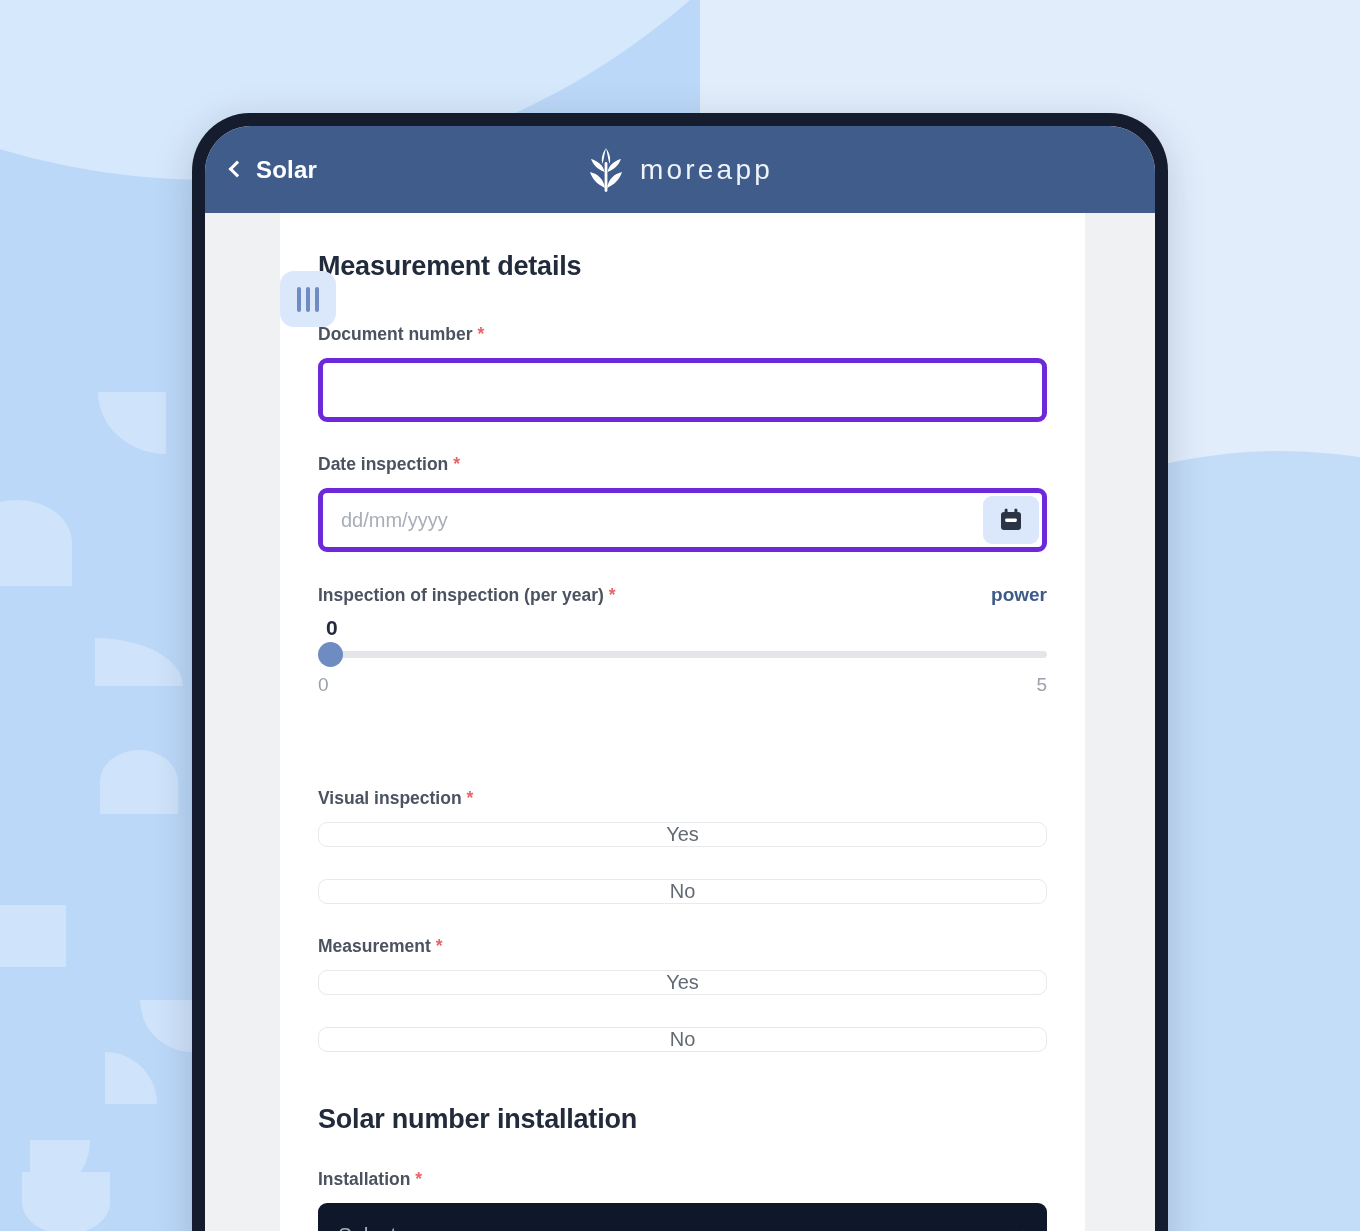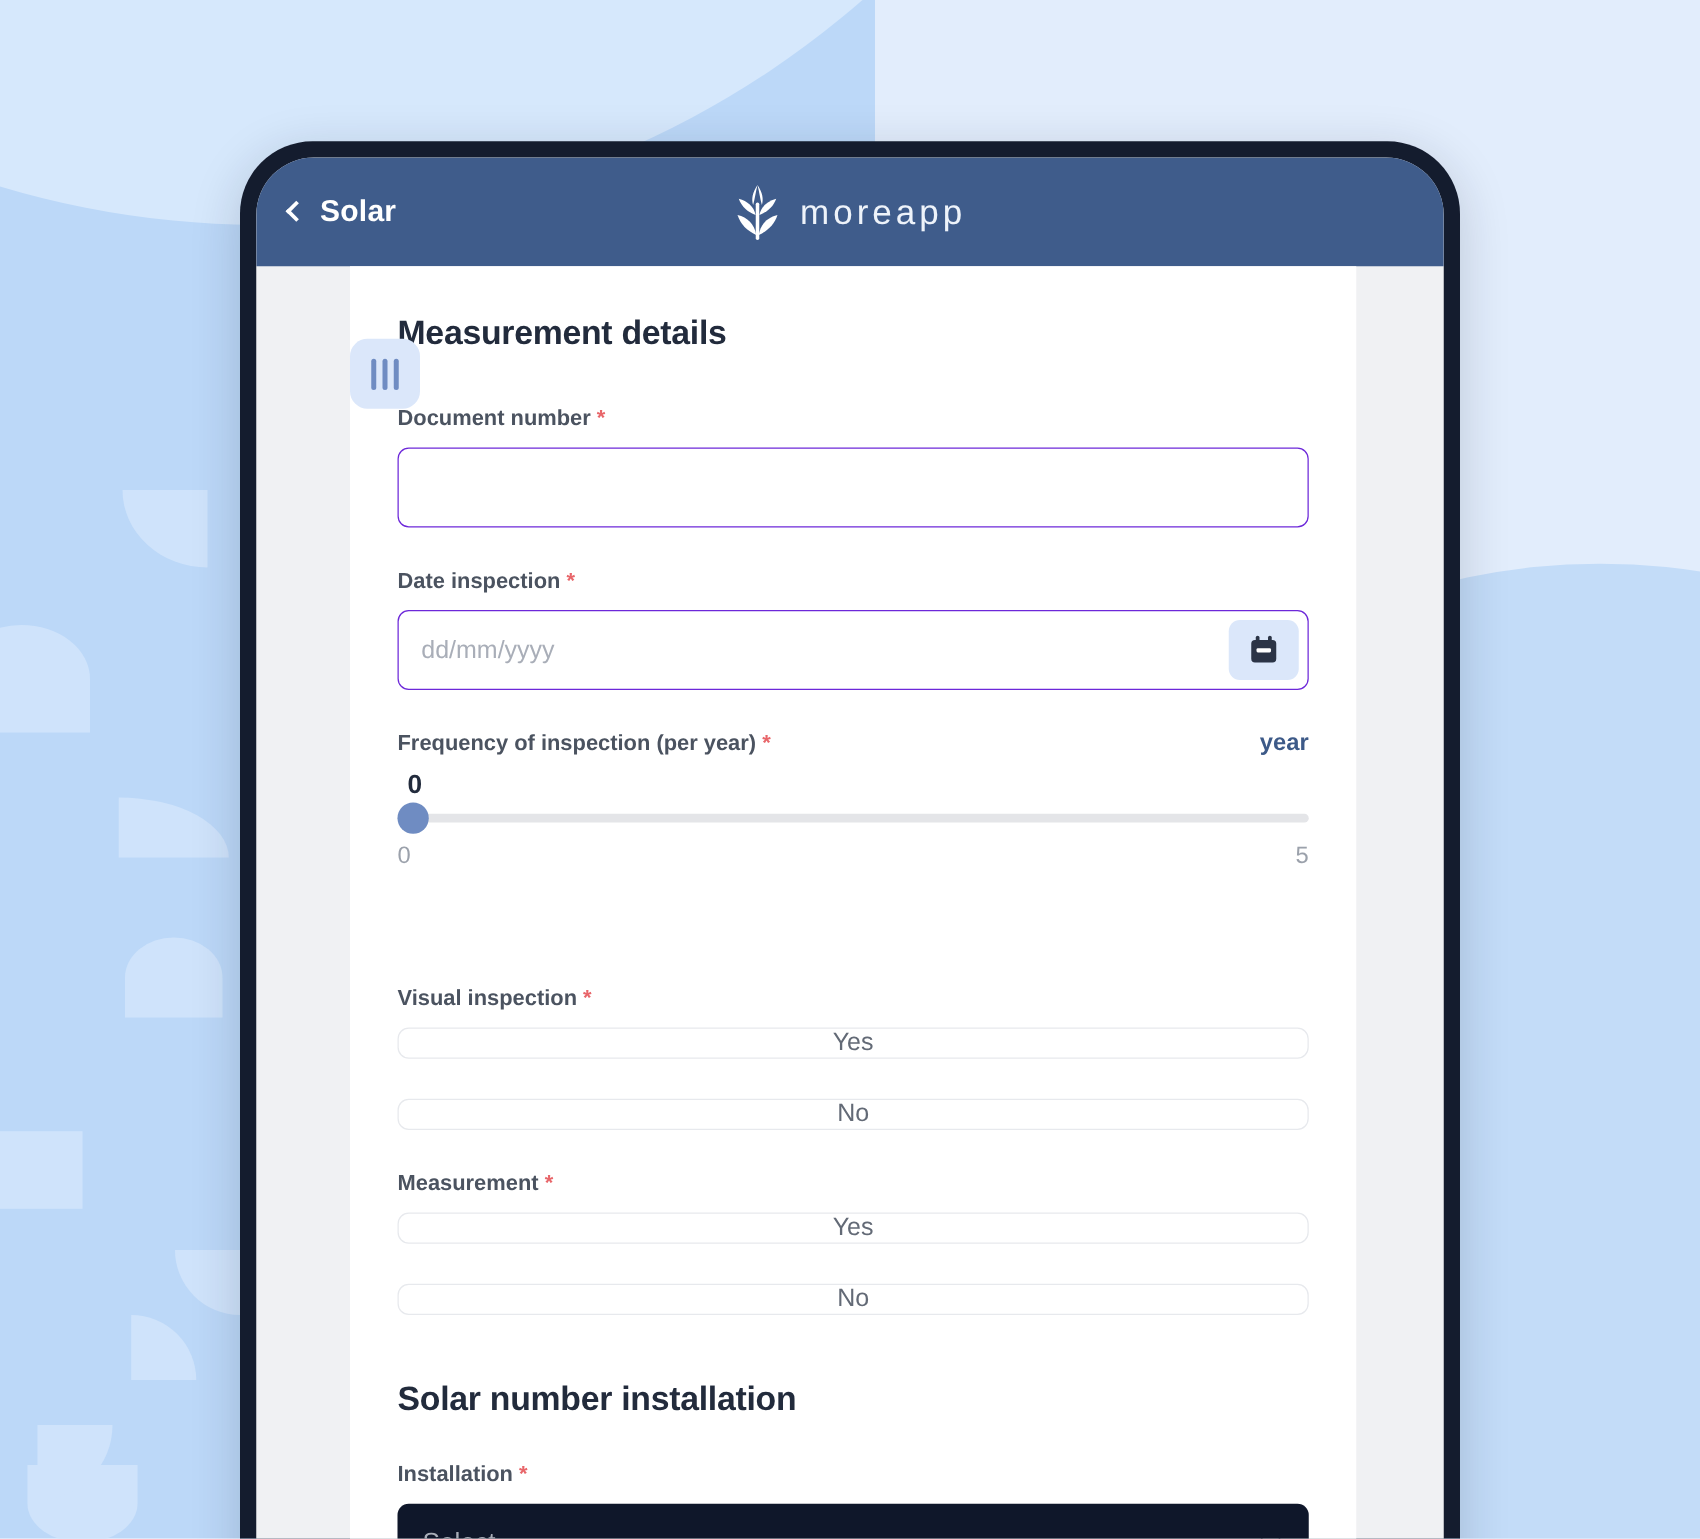--- a/index.html
+++ b/index.html
@@ -143,21 +143,21 @@
     font-weight: bold;
     color: #4b5360;
     margin-bottom: 13px;
     display: block;
   }
   .req { color: #e8666a; font-weight: bold; }
 
   .text-input {
     width: 100%;
     height: 64px;
-    border: 1px solid #6d28d9;
+    border: 5px solid #6d28d9;
     border-radius: 9px;
     background: #fff;
     font-size: 20px;
     color: #343b47;
     padding: 0 18px;
     font-family: "Liberation Sans", sans-serif;
     outline: none;
   }
   .text-input::placeholder { color: #a9aeb8; }
 
@@ -352,24 +352,24 @@
                   <rect x="16.4" y="1.5" width="3" height="6" rx="1.5" fill="#2b3446"></rect>
                   <rect x="7.2" y="11.5" width="11.6" height="3.4" rx="1.1" fill="#ffffff"></rect>
                 </svg>
               </button>
             </div>
           </div>
 
           <div class="field" id="slider-field">
             <div class="slider-head">
               <label class="field-label" style="margin-bottom:0">
-                <span>Frequency of inspection (per year)</span>
+                <span>Inspection of inspection (per year)</span>
                 <span class="req">*</span>
               </label>
-              <span id="clear-link">year</span>
+              <span id="clear-link">power</span>
             </div>
 
             <div class="slider-value">0</div>
 
             <div class="slider-track-wrap">
               <div class="slider-track"></div>
               <div class="slider-thumb"></div>
             </div>
 
             <div class="slider-scale">

